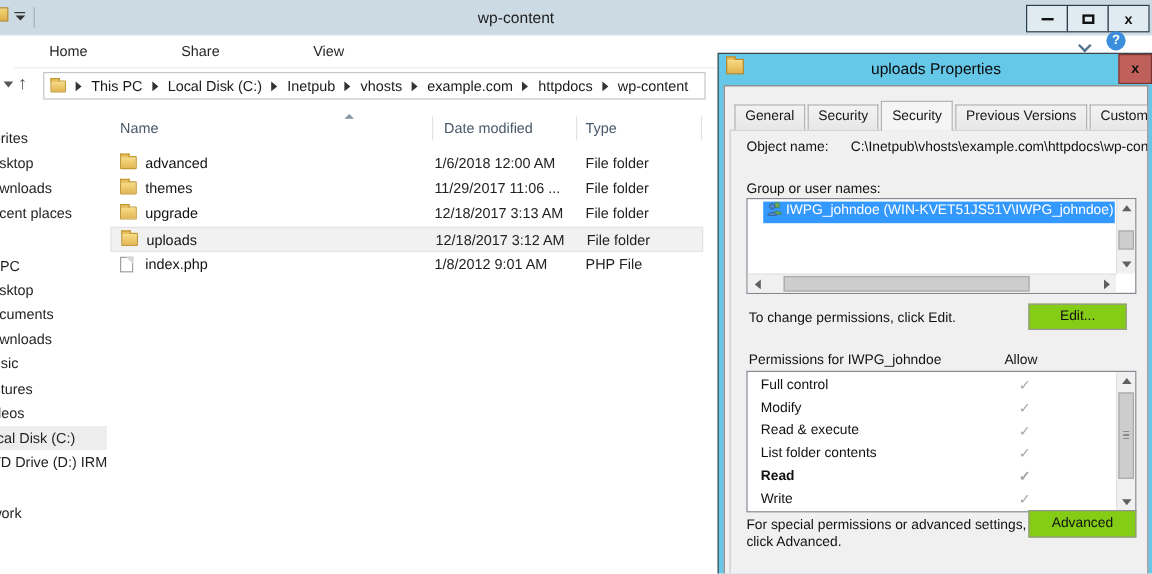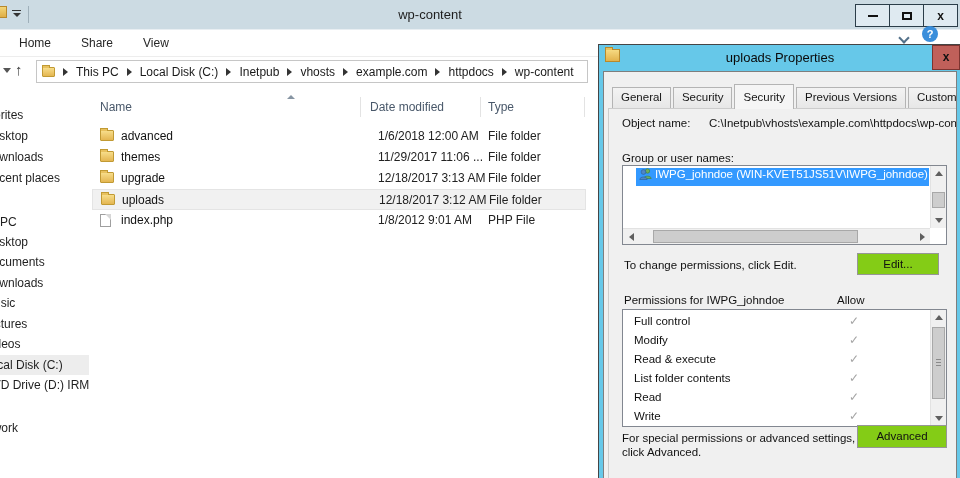--- a/index.html
+++ b/index.html
@@ -13,21 +13,21 @@
   .qat-drop { position:absolute; left:12px; top:10px; width:9px; }
   .qat-drop .bar { height:1px; background:#333; margin-bottom:2px; }
   .qat-drop .tri { width:0; height:0; border-left:4px solid transparent; border-right:4px solid transparent; border-top:4px solid #333; margin:0 auto; }
   .qat-sep { position:absolute; left:28px; top:6px; width:1px; height:17px; background:#9fb0ba; }
   .caps { position:absolute; right:2px; top:4px; display:flex; }
   .cap { width:35px; height:23px; border:1px solid #2b3d49; background:#dfeaf1; margin-left:-1px; display:flex; align-items:center; justify-content:center; }
   .g-min { width:10px; height:2px; background:#111; }
   .g-max { width:10px; height:8px; border:2px solid #111; }
   .g-x { font-weight:bold; font-size:12px; color:#111; line-height:1; }
 
-  .x-ribbon { position:absolute; left:0; top:30px; right:0; height:27px; background:#fff; border-bottom:1px solid #ededed; display:flex; padding-left:4px; }
+  .x-ribbon { position:absolute; left:12px; top:30px; right:0; height:27px; background:#fff; border-bottom:1px solid #ededed; display:flex; padding-left:14px;gap:48px; }
   .rtab { padding:6px 15px 0 15px; font-size:12px; color:#262626; }
   .ribbon-chev { position:absolute; top:34px; right:52px; width:8px; height:8px; border-left:2px solid #53718a; border-top:2px solid #53718a; transform:rotate(225deg); }
   .help-circle { position:absolute; top:26px; right:22px; width:16px; height:16px; border-radius:50%; background:#3a8edb; color:#fff; font-size:11px; font-weight:bold; text-align:center; line-height:16px; }
 
   .nav-caret { position:absolute; left:3px; top:68px; width:0; height:0; border-left:4px solid transparent; border-right:4px solid transparent; border-top:5px solid #555; }
   .nav-up { position:absolute; left:15px; top:61px; font-size:15px; color:#444; }
   .addr { position:absolute; left:36px; top:60px; width:552px; height:23px; border:1px solid #c6c6c6; background:#fff; display:flex; align-items:center; padding-left:5px; overflow:hidden; white-space:nowrap; }
   .crumb-sep { width:0; height:0; border-top:4px solid transparent; border-bottom:4px solid transparent; border-left:5px solid #333; margin:0 8px; flex:0 0 auto; }
   .crumb-item { font-size:12px; color:#1a1a1a; flex:0 0 auto; }
 
@@ -42,21 +42,21 @@
 
   .cols { position:absolute; left:92px; top:94px; width:502px; height:26px; font-size:12px; color:#49586a; }
   .col-h { position:absolute; top:6px; }
   .col-sep { position:absolute; top:3px; width:1px; height:20px; background:#e3e3e3; }
   .sort-tri { position:absolute; left:287px; top:95px; width:0; height:0; border-left:4px solid transparent; border-right:4px solid transparent; border-bottom:4px solid #8795a3; }
   .files { position:absolute; left:92px; top:126px; width:502px; }
   .frow { position:absolute; left:0; width:494px; height:21px; }
   .frow.sel { background:#f1f1f1; border:1px solid #e4e4e4; }
   .frow .icn { position:absolute; left:8px; top:4px; }
   .frow .nm { position:absolute; left:29px; top:3px; font-size:12px; color:#121212; }
-  .frow .dt { position:absolute; left:286px; top:3px; font-size:12px; color:#222; }
+  .frow .dt { position:absolute; left:270px; top:3px; font-size:12px; color:#222; }
   .frow .tp { position:absolute; left:396px; top:3px; font-size:12px; color:#222; }
 
   
   .dialog { position:absolute; left:598px; top:44px; width:364px; bottom:-20px; background:#66c8e9; border:1px solid #454545; padding:0 4px 4px 4px; z-index:10; }
   .dtitlebar { height:26px; position:relative; }
   .dtitle { position:absolute; left:0; right:0; top:5px; text-align:center; font-size:13px; color:#0a0a0a; }
   .dfolder { position:absolute; left:2px; top:4px; width:15px; height:13px; background:linear-gradient(#f6da82,#e2b24c); border:1px solid #b8892c; }
   .dfolder:before { content:""; position:absolute; left:-1px; top:-3px; width:6px; height:2px; background:#e8c15e; border:1px solid #b8892c; border-bottom:none; }
   .dclose { position:absolute; top:0px; left:329px; width:28px; height:25px; background:#c0605a; border:1px solid #7c3430; color:#111; font-weight:bold; font-size:12px; text-align:center; line-height:23px; }
   .dbody { position:relative; height:calc(100% - 26px); border:1px solid #7e7e7e; background:#f0f0f0; overflow:hidden; }
@@ -277,21 +277,21 @@
             <span class="ck">✓</span>
           </div>
           <div class="prow" style="top: 40px;">
             <span class="pn">Read &amp; execute</span>
             <span class="ck">✓</span>
           </div>
           <div class="prow" style="top: 59px;">
             <span class="pn">List folder contents</span>
             <span class="ck">✓</span>
           </div>
-          <div class="prow" style="top: 78px;">
+          <div class="prow" style="top: 78px; font-weight: bold;">
             <span class="pn">Read</span>
             <span class="ck">✓</span>
           </div>
           <div class="prow" style="top: 97px;">
             <span class="pn">Write</span>
             <span class="ck">✓</span>
           </div>
         </div>
 
       <div class="lbl" style="left:13px; top:322px; width:235px; white-space:normal; line-height:14px;">For special permissions or advanced settings, click Advanced.</div>

